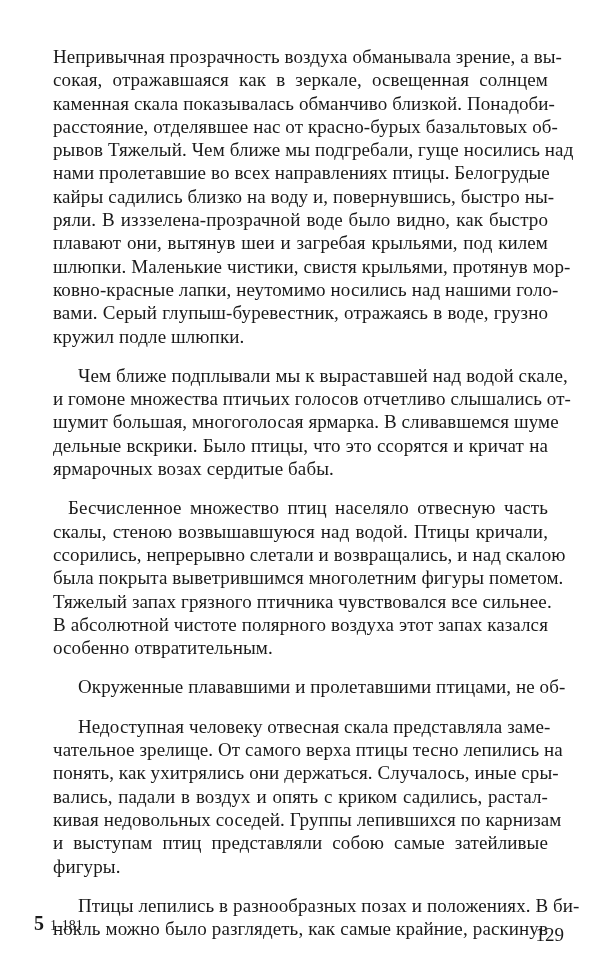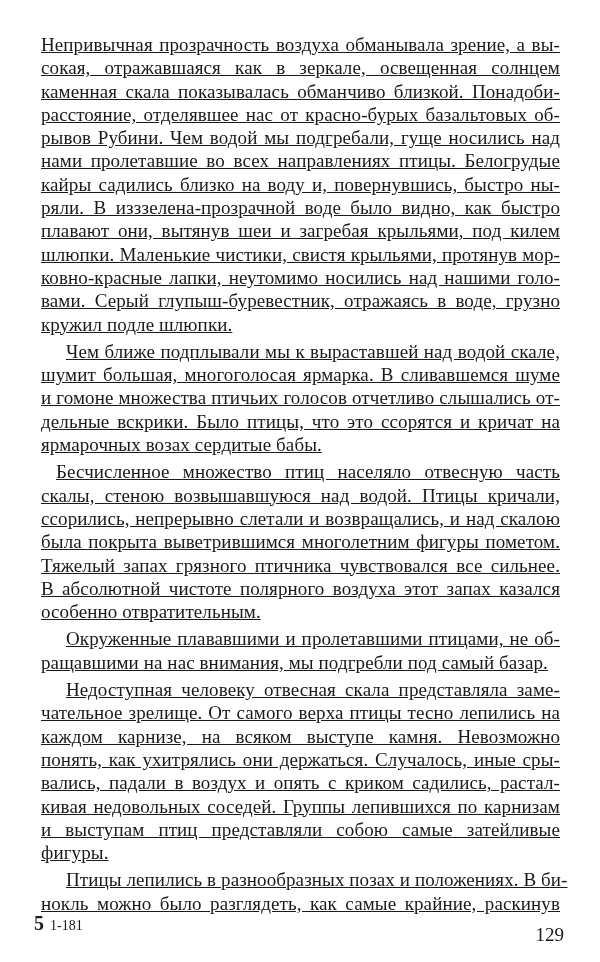--- a/index.html
+++ b/index.html
@@ -18,25 +18,24 @@
     position: absolute;
     left: 37px;
     top: 29px;
     width: 527px;
     font-family: "Liberation Serif", "DejaVu Serif", serif;
     font-size: 19px;
     line-height: 23.3px;
     letter-spacing: 0.1px;
   }
   .para {
-    margin: 4px;
+    margin: 16px;
     text-align: justify;
     text-align-last: auto;
     hyphens: manual;
-    text-decoration: underline;
   }
   .para .line {
     display: block;
     text-align: justify;
     text-align-last: justify;
     white-space: nowrap;
     height: 23.3px;
     overflow: visible;
   }
   .para .line.last {
@@ -74,58 +73,56 @@
 </head>
 <body>
 
 <div class="page">
 
   <p class="para">
     <span class="line">Непривычная прозрачность воздуха обманывала зрение, а вы-</span>
     <span class="line">сокая, отражавшаяся как в зеркале, освещенная солнцем</span>
     <span class="line">каменная скала показывалась обманчиво близкой. Понадоби-</span>
     <span class="line">расстояние, отделявшее нас от красно-бурых базальтовых об-</span>
-    <span class="line">рывов Рубини. Чем водой мы подгребали, гуще носились над</span>
+    <span class="line">рывов Тяжелый. Чем ближе мы подгребали, гуще носились над</span>
     <span class="line">нами пролетавшие во всех направлениях птицы. Белогрудые</span>
     <span class="line">кайры садились близко на воду и, повернувшись, быстро ны-</span>
     <span class="line">ряли. В изззелена-прозрачной воде было видно, как быстро</span>
     <span class="line">плавают они, вытянув шеи и загребая крыльями, под килем</span>
     <span class="line">шлюпки. Маленькие чистики, свистя крыльями, протянув мор-</span>
     <span class="line">ковно-красные лапки, неутомимо носились над нашими голо-</span>
     <span class="line">вами. Серый глупыш-буревестник, отражаясь в воде, грузно</span>
     <span class="line last">кружил подле шлюпки.</span>
   </p>
 
   <p class="para gap">
     <span class="line indent-l">Чем ближе подплывали мы к выраставшей над водой скале,</span>
+    <span class="line">и гомоне множества птичьих голосов отчетливо слышались от-</span>
     <span class="line">шумит большая, многоголосая ярмарка. В сливавшемся шуме</span>
-    <span class="line">и гомоне множества птичьих голосов отчетливо слышались от-</span>
     <span class="line">дельные вскрики. Было птицы, что это ссорятся и кричат на</span>
     <span class="line last">ярмарочных возах сердитые бабы.</span>
   </p>
 
   <p class="para">
     <span class="line indent-s">Бесчисленное множество птиц населяло отвесную часть</span>
     <span class="line">скалы, стеною возвышавшуюся над водой. Птицы кричали,</span>
     <span class="line">ссорились, непрерывно слетали и возвращались, и над скалою</span>
     <span class="line">была покрыта выветрившимся многолетним фигуры пометом.</span>
     <span class="line">Тяжелый запах грязного птичника чувствовался все сильнее.</span>
     <span class="line">В абсолютной чистоте полярного воздуха этот запах казался</span>
     <span class="line last">особенно отвратительным.</span>
   </p>
 
   <p class="para gap">
     <span class="line indent-l">Окруженные плававшими и пролетавшими птицами, не об-</span>
-    <span class="line last">ращавшими на нас внимания, мы подгребли под самый базар.</span>
   </p>
 
   <p class="para">
     <span class="line indent-l">Недоступная человеку отвесная скала представляла заме-</span>
     <span class="line">чательное зрелище. От самого верха птицы тесно лепились на</span>
-    <span class="line">каждом карнизе, на всяком выступе камня. Невозможно</span>
     <span class="line">понять, как ухитрялись они держаться. Случалось, иные сры-</span>
     <span class="line">вались, падали в воздух и опять с криком садились, растал-</span>
     <span class="line">кивая недовольных соседей. Группы лепившихся по карнизам</span>
     <span class="line">и выступам птиц представляли собою самые затейливые</span>
     <span class="line last">фигуры.</span>
   </p>
 
   <p class="para gap">
     <span class="line indent-l">Птицы лепились в разнообразных позах и положениях. В би-</span>
     <span class="line">нокль можно было разглядеть, как самые крайние, раскинув</span>

